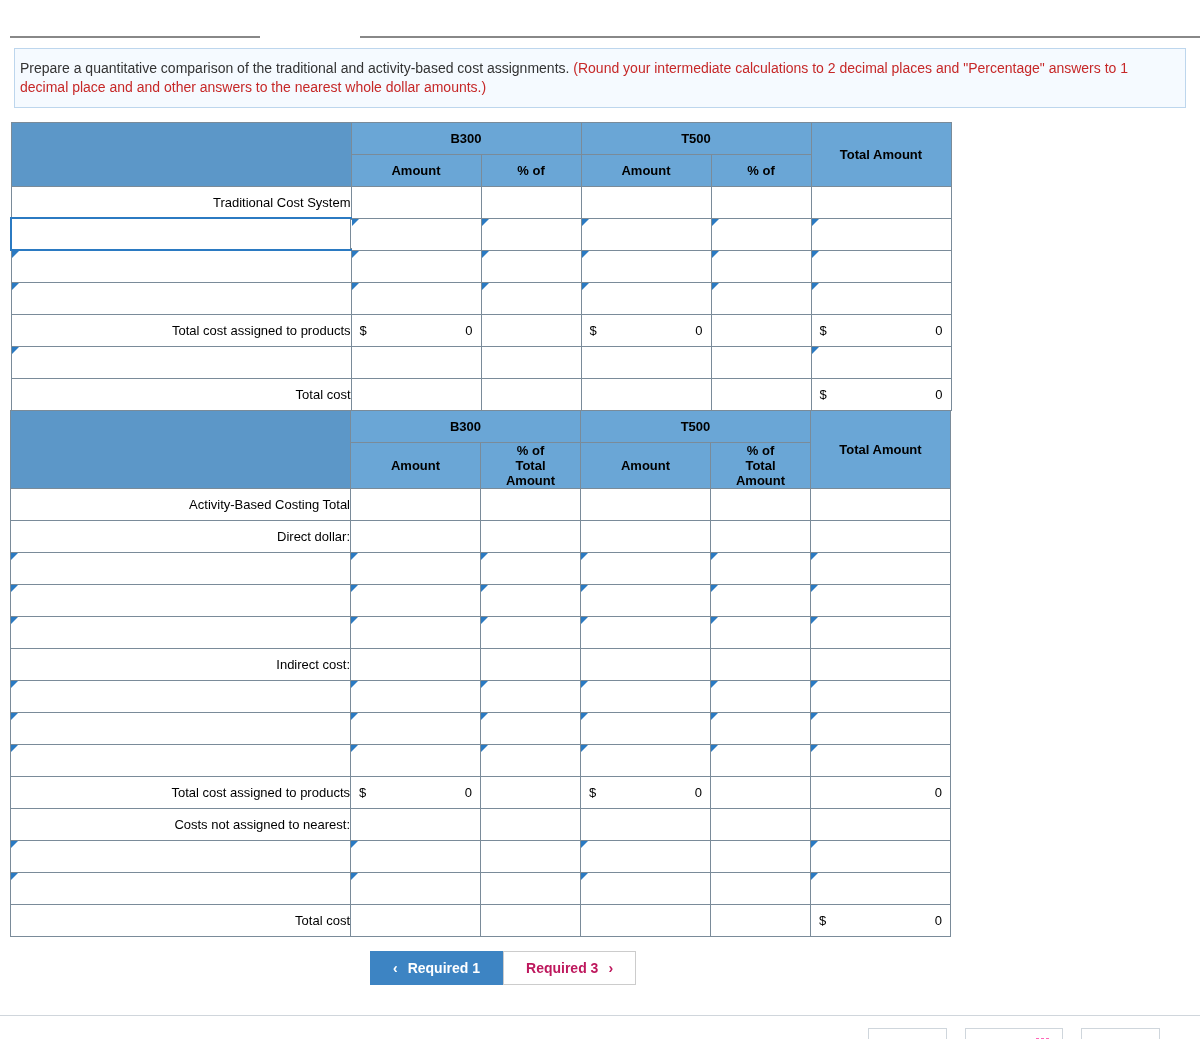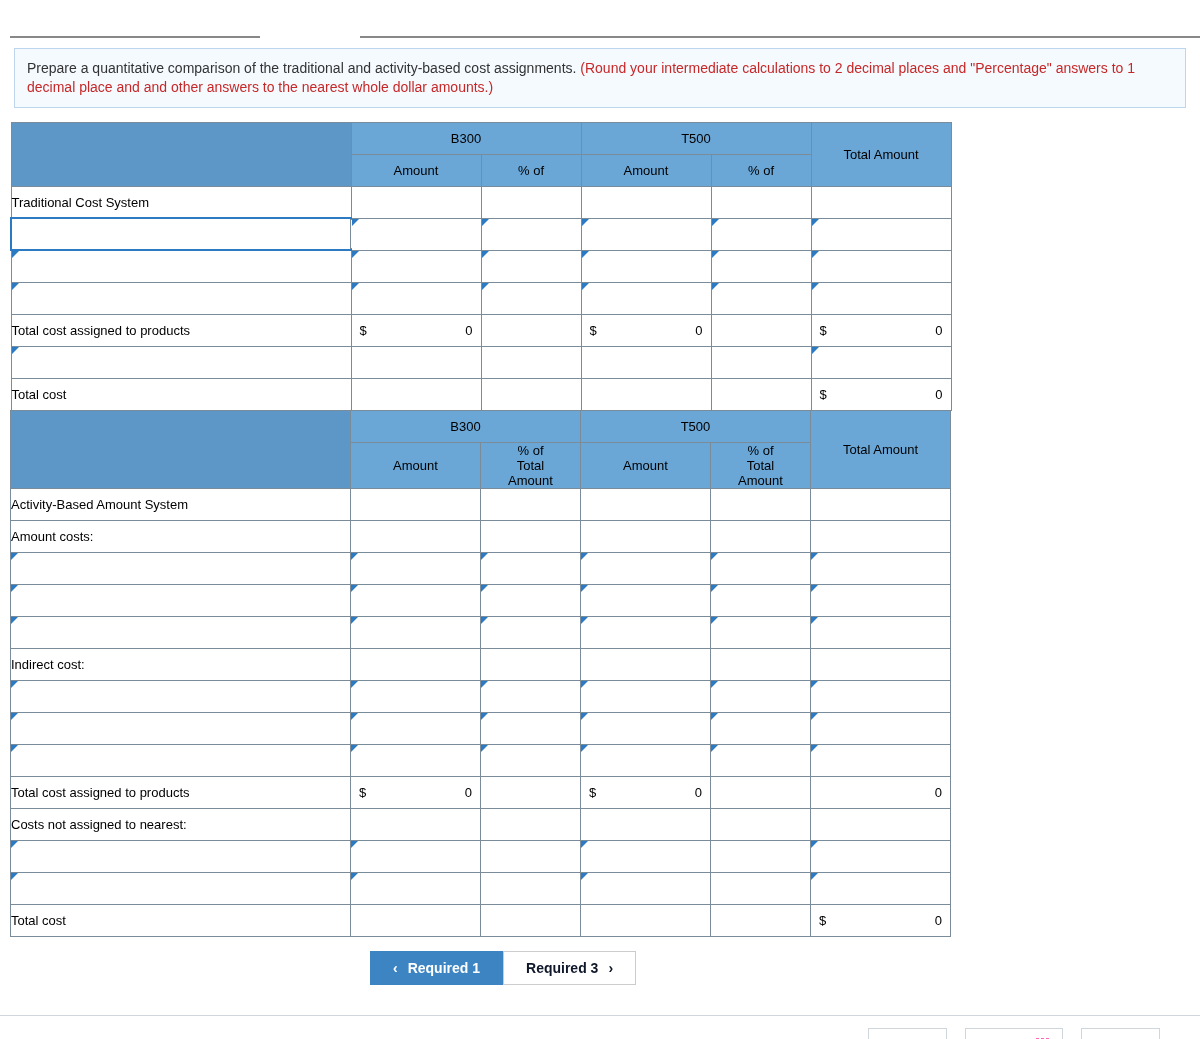--- a/index.html
+++ b/index.html
@@ -20,50 +20,50 @@
     width: 250px;
     height: 38px;
     border-bottom: 2px solid #888;
     position: relative;
   }
   .top-tab.right { flex: 1; }
   .instructions {
     margin: 10px 14px 14px 14px;
     border: 1px solid #bdd6ed;
     background: #f5faff;
-    padding: 10px 12px;
+    padding: 10px 5px;
     font-size: 14px;
     line-height: 1.35;
     color: #333;
   }
   .instructions .red { color: #c62828; }
   table.grid {
     border-collapse: collapse;
     margin-left: 10px;
   }
   table.grid td, table.grid th {
     border: 1px solid #7a8b99;
     padding: 0;
     height: 32px;
     vertical-align: middle;
     background: #fff;
   }
   table.grid th {
     background: #6aa6d6;
-    font-weight: normal;
+    font-weight: bold;
     text-align: center;
     font-size: 13px;
   }
   .col-label { width: 340px; }
   .col-amt   { width: 130px; }
   .col-pct   { width: 100px; }
   .col-total { width: 140px; }
   .label-cell {
     padding: 6px 8px;
-    text-align: left;
+    text-align: right;
     background: #fff;
   }
   .hdr-dark { background: #5c97c8 !important; }
   .input-cell {
     position: relative;
     background: #fff;
   }
   .input-cell .tri {
     position: absolute;
     left: 0; top: 0;
@@ -114,21 +114,21 @@
     align-items: center;
     gap: 10px;
   }
   .req-tab.active {
     background: #3d84c3;
     color: #fff;
     border-color: #3d84c3;
   }
   .req-tab.inactive {
     background: #fff;
-    color: #0f172a;
+    color: #be185d;
     align-items: flex-end;
   }
   .req-tab .chev { font-size: 14px; }
 
   
   .bottom-nav {
     margin-top: 30px;
     padding: 12px 40px 20px 0;
     border-top: 1px solid #d0d6dc;
     display: flex;
@@ -354,29 +354,29 @@
     </th>
     <th rowspan="2">Amount</th>
     <th rowspan="2">
       <div>% of</div>
       <div>Total</div>
       <div>Amount</div>
     </th>
   </tr>
   <tr></tr>
   <tr>
-    <td class="label-cell">Activity-Based Amount System</td>
-    <td></td>
-        <td></td>
-        <td></td>
-        <td></td>
-        <td></td>
-  </tr>
-  <tr>
-    <td class="label-cell">Amount costs:</td>
+    <td class="label-cell">Activity-Based Costing Total</td>
+    <td></td>
+        <td></td>
+        <td></td>
+        <td></td>
+        <td></td>
+  </tr>
+  <tr>
+    <td class="label-cell">Direct dollar:</td>
     <td></td>
         <td></td>
         <td></td>
         <td></td>
         <td></td>
   </tr>
   <tr>
     <td class="input-cell">
           <span class="tri"></span>
         </td>

